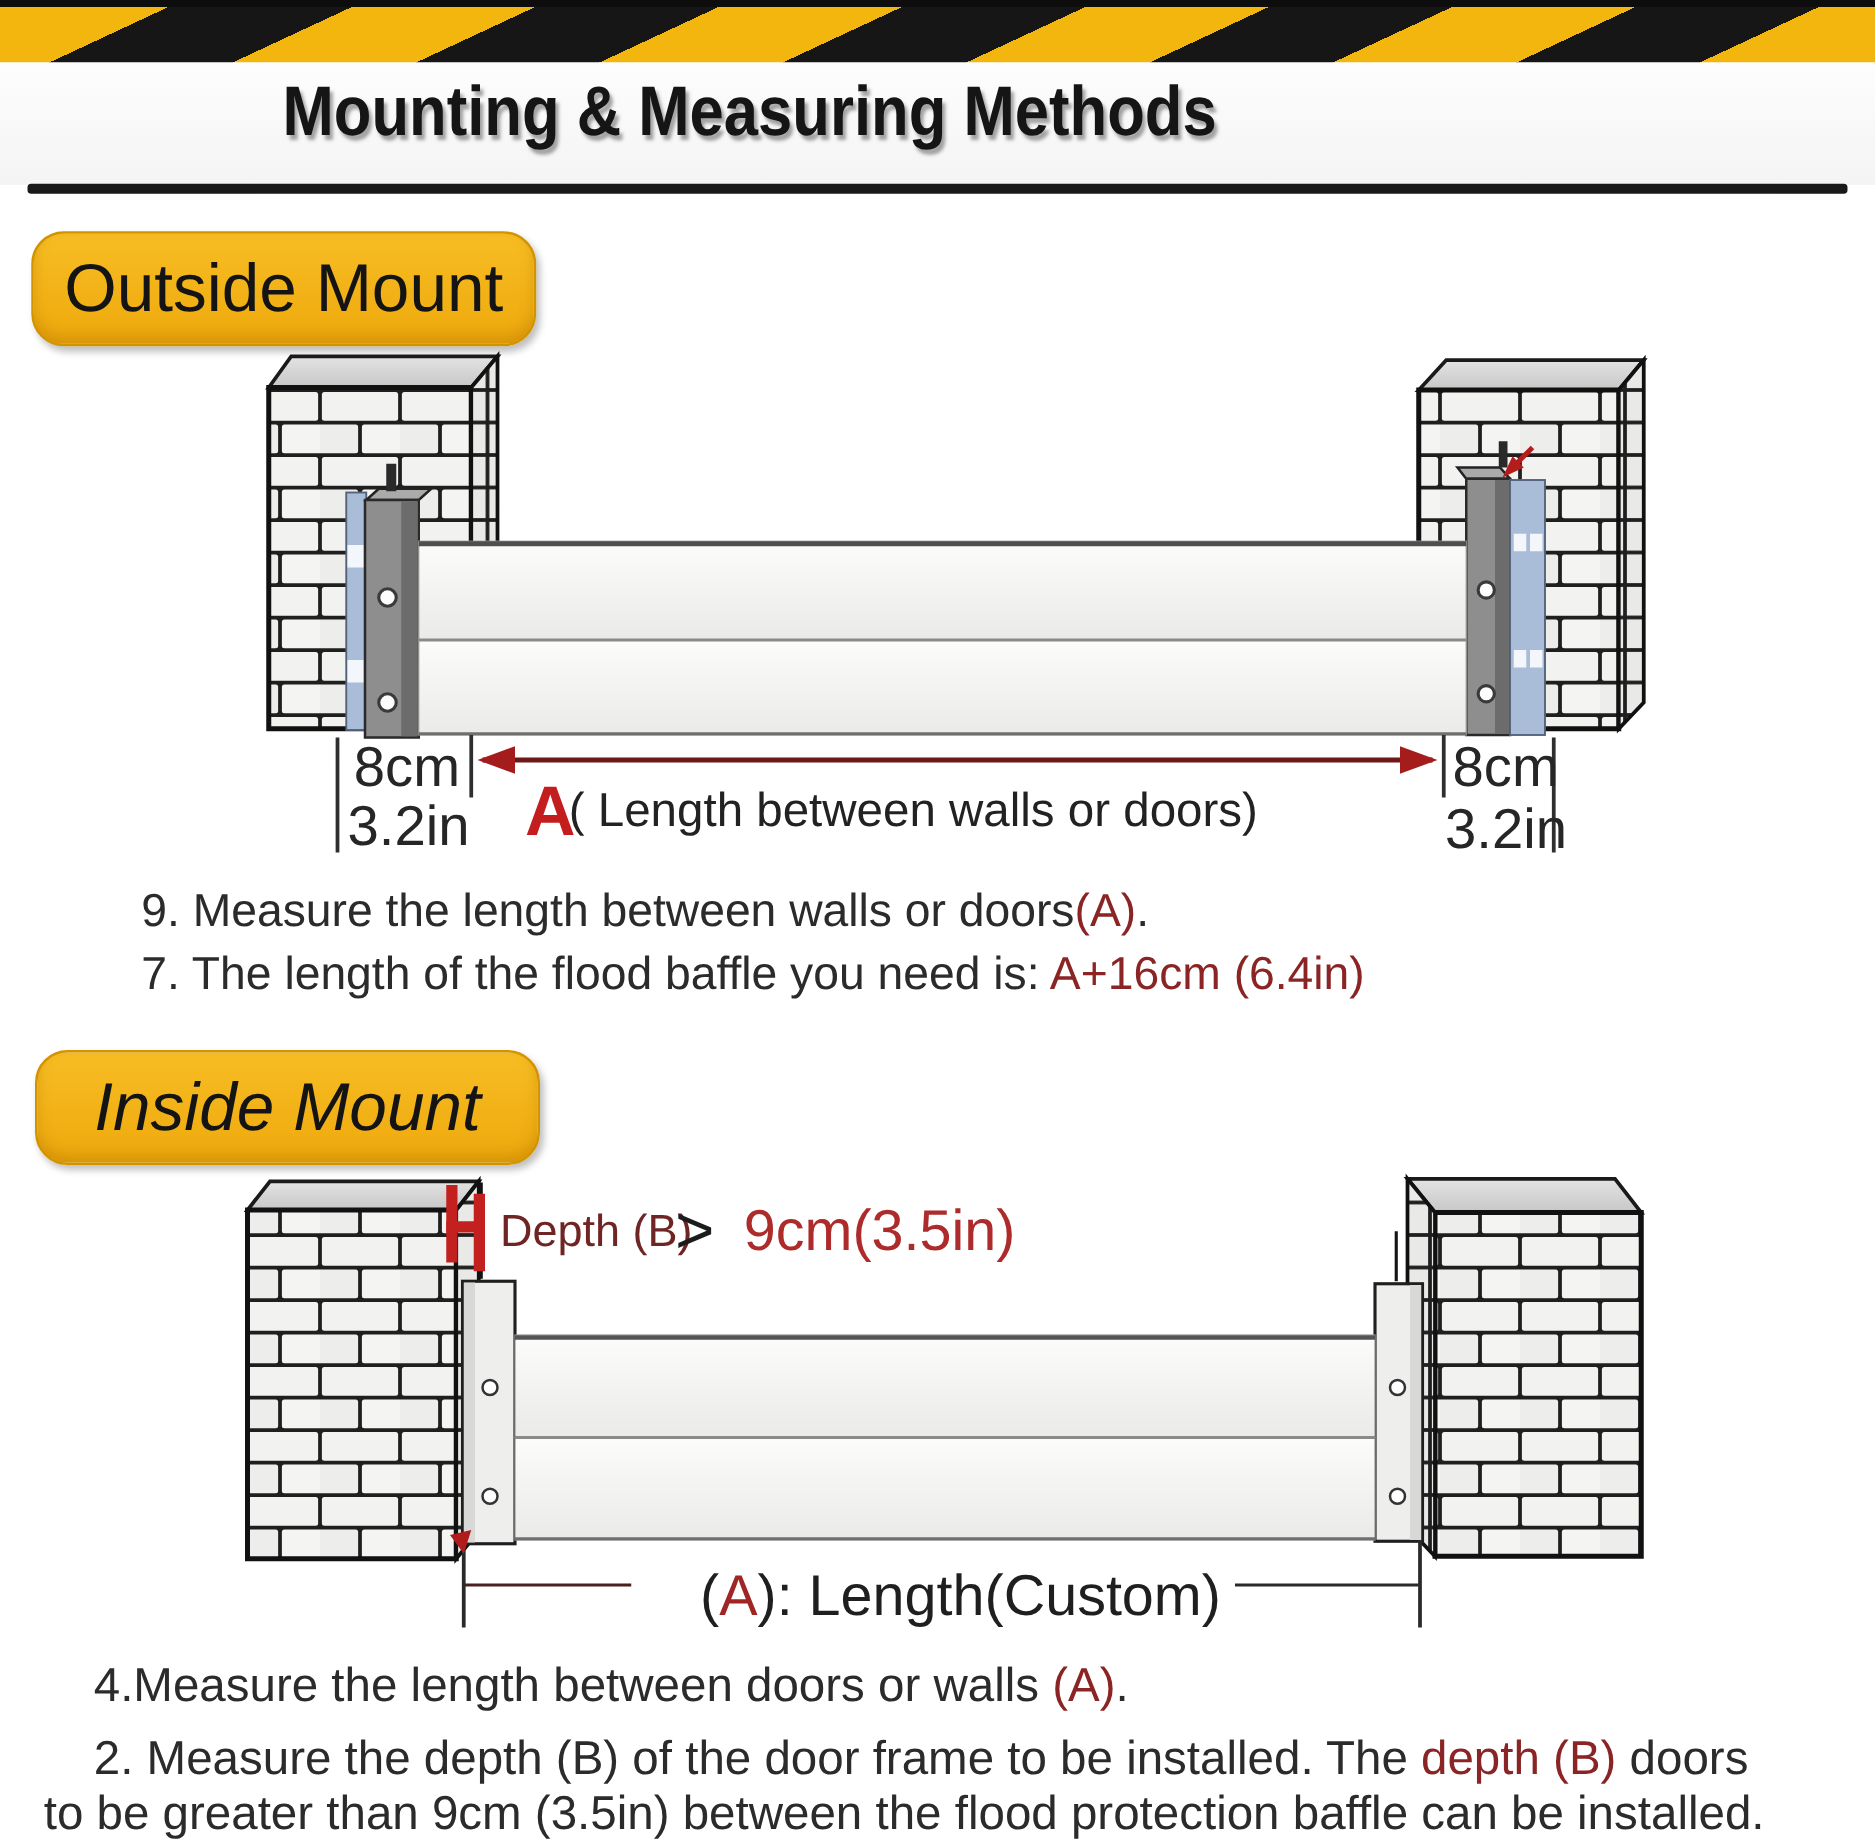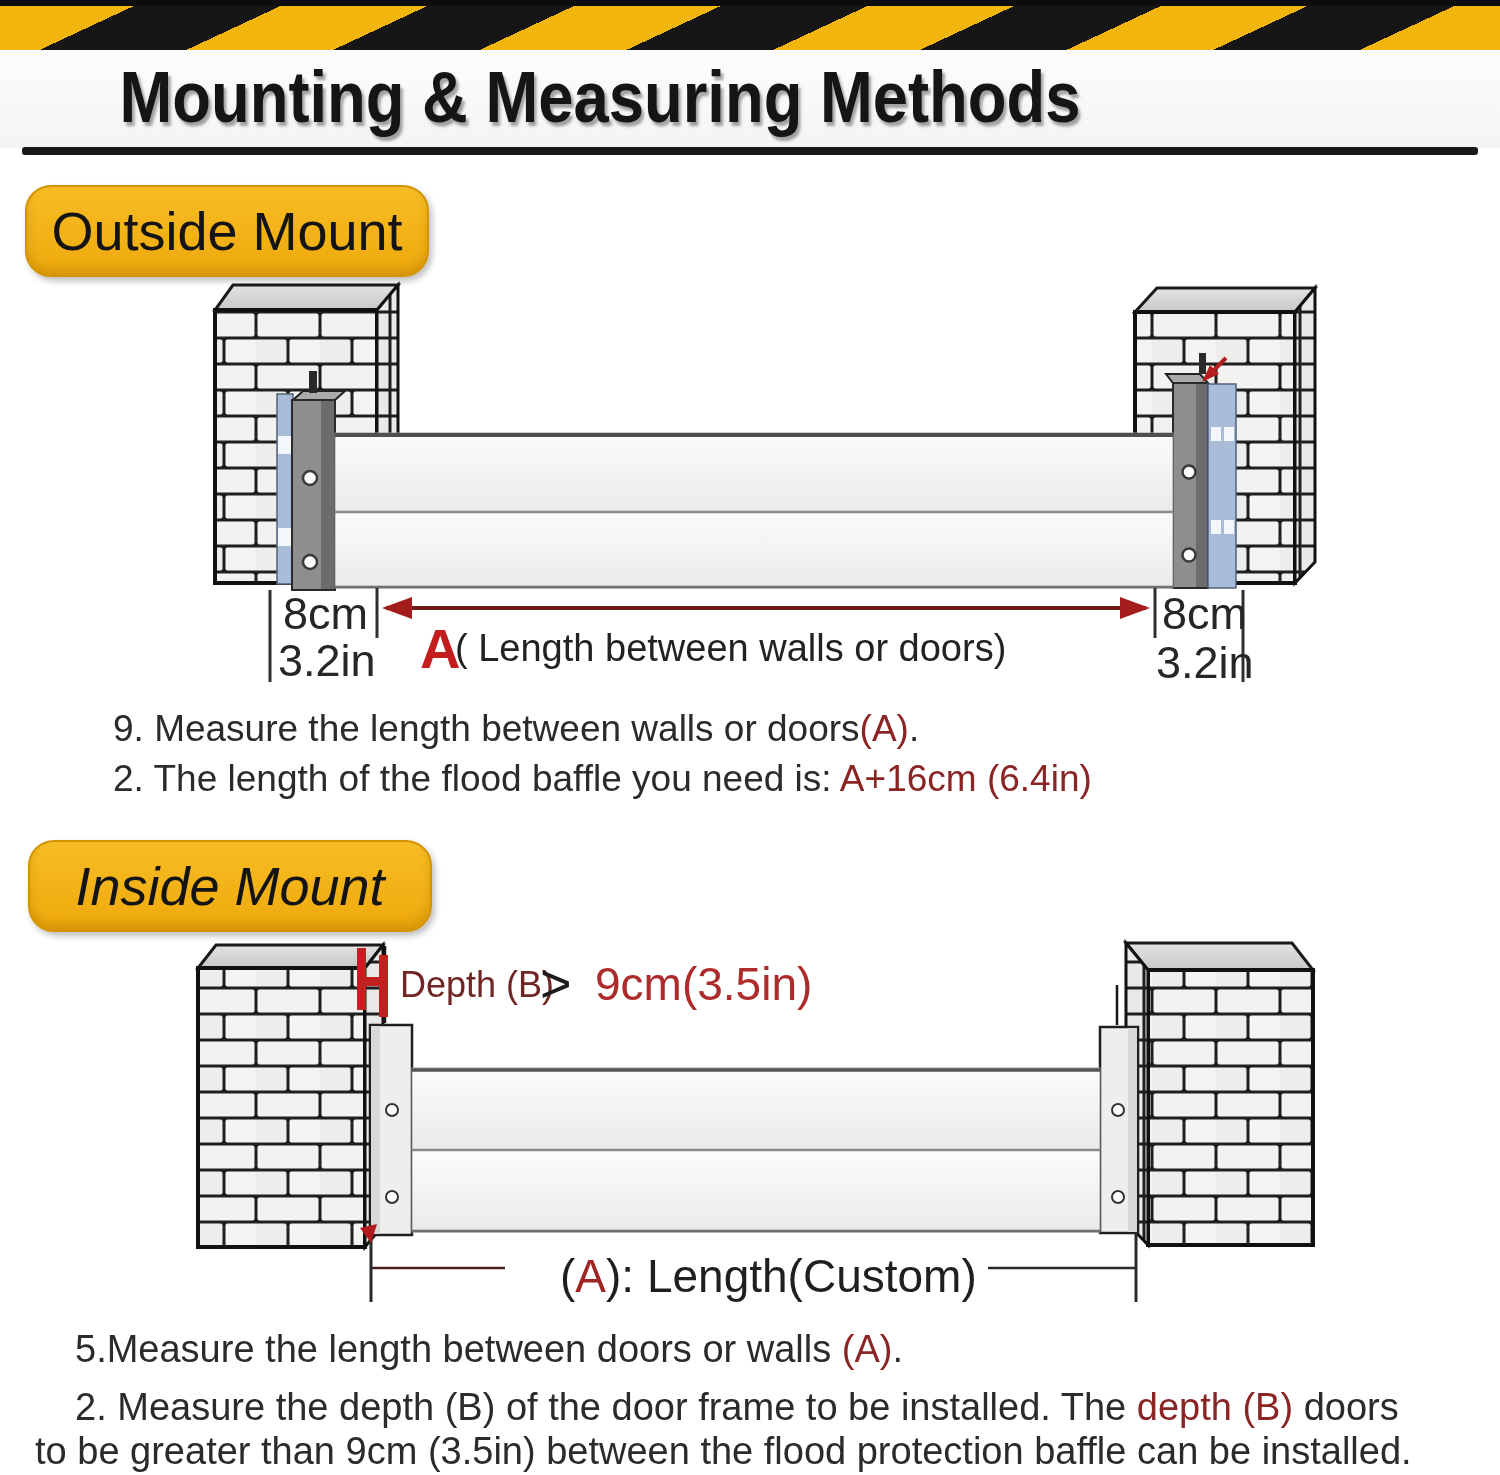--- a/index.html
+++ b/index.html
@@ -8,21 +8,21 @@
   .abs{position:absolute;}
 
   
   .hazard{left:0;top:0;width:1500px;height:50px;
     background:
       linear-gradient(#0d0d0d 0 6px, rgba(0,0,0,0) 6px),
       repeating-linear-gradient(155deg,#f2b60e 0 62px,#161616 62px 124px);
     box-shadow:0 3px 7px rgba(0,0,0,.30);}
   .titleband{left:0;top:50px;width:1500px;height:98px;background:linear-gradient(#fdfdfd,#f4f4f4);}
   .pagetitle{left:0;top:56px;width:1200px;text-align:center;
-    font-size:72px;font-weight:bold;color:#151515;letter-spacing:0;
+    font-size:56px;font-weight:bold;color:#151515;letter-spacing:0;
     text-shadow:3px 4px 3px rgba(90,90,90,.55);}
   .pagetitle span{display:inline-block;transform:scaleX(.88);transform-origin:center;}
   .titlerule{left:22px;top:147px;width:1456px;height:8px;background:#191919;border-radius:3px;}
 
   
   .badge{width:400px;height:88px;border-radius:26px;
     background:linear-gradient(#f7bd24,#eea90c);
     border:2px solid #d29300;
     box-shadow:inset 0 -6px 10px rgba(170,110,0,.35), 3px 4px 6px rgba(0,0,0,.25);
     display:flex;align-items:center;justify-content:center;
@@ -138,21 +138,21 @@
     <text x="1156" y="678" font-size="45" fill="#262626">3.2in</text>
     <text x="420" y="668" font-size="56" font-weight="bold" fill="#c41d1d">A</text>
     <text x="455" y="661" font-size="38" fill="#222">( Length between walls or doors)</text>
   </g>
 </svg>
 
 <div class="abs step step-outside" style="left:113px;top:708px">
   <span>9. Measure the length between walls or doors</span><span class="dred">(A)</span><span>.</span>
 </div>
 <div class="abs step step-outside" style="left:113px;top:758px">
-  <span>2. The length of the flood baffle you need is: </span><span class="dred">A+16cm (6.4in)</span><span></span>
+  <span>7. The length of the flood baffle you need is: </span><span class="dred">A+16cm (6.4in)</span><span></span>
 </div>
 
 <svg style="top:935px" width="1500" height="400" viewBox="0 935 1500 400">
   <defs>
     <pattern id="bF2" width="64" height="52" patternUnits="userSpaceOnUse">
       <rect width="64" height="52" fill="#1f1f1f"></rect>
       <rect x="1.5" y="1.5" width="61" height="23" rx="2" fill="#f2f2f0"></rect>
       <rect x="-30.5" y="27.5" width="61" height="23" rx="2" fill="#ededeb"></rect>
       <rect x="33.5" y="27.5" width="61" height="23" rx="2" fill="#f4f4f2"></rect>
     </pattern>
@@ -218,20 +218,20 @@
     <line x1="371" y1="1232" x2="371" y2="1302" stroke="#2a2a2a" stroke-width="3"></line>
     <polygon points="360,1228 377,1224 371,1243" fill="#b01c1c"></polygon>
     <line x1="372" y1="1268" x2="505" y2="1268" stroke="#4a2020" stroke-width="2.5"></line>
     <line x1="988" y1="1268" x2="1135" y2="1268" stroke="#2a2a2a" stroke-width="2.5"></line>
     <line x1="1136" y1="1232" x2="1136" y2="1302" stroke="#2a2a2a" stroke-width="3"></line>
     <text x="560" y="1292" font-size="46" fill="#1f1f1f"><tspan>(</tspan><tspan fill="#a02525">A</tspan><tspan>): Length(Custom)</tspan></text>
   </g>
 </svg>
 
 <div class="abs step step-inside" style="left:75px;top:1328px">
-  <span>5.Measure the length between doors or walls </span><span class="dred">(A)</span><span>.</span>
+  <span>4.Measure the length between doors or walls </span><span class="dred">(A)</span><span>.</span>
 </div>
 <div class="abs step step-inside" style="left:75px;top:1386px">
   <span>2. Measure the depth (B) of the door frame to be installed. The </span><span class="dred">depth (B)</span><span> doors</span>
 </div>
 <div class="abs step step-inside" style="left:35px;top:1430px">
   <span>to be greater than 9cm (3.5in) between the flood protection baffle can be installed.</span>
 </div>
 
 </body></html>

